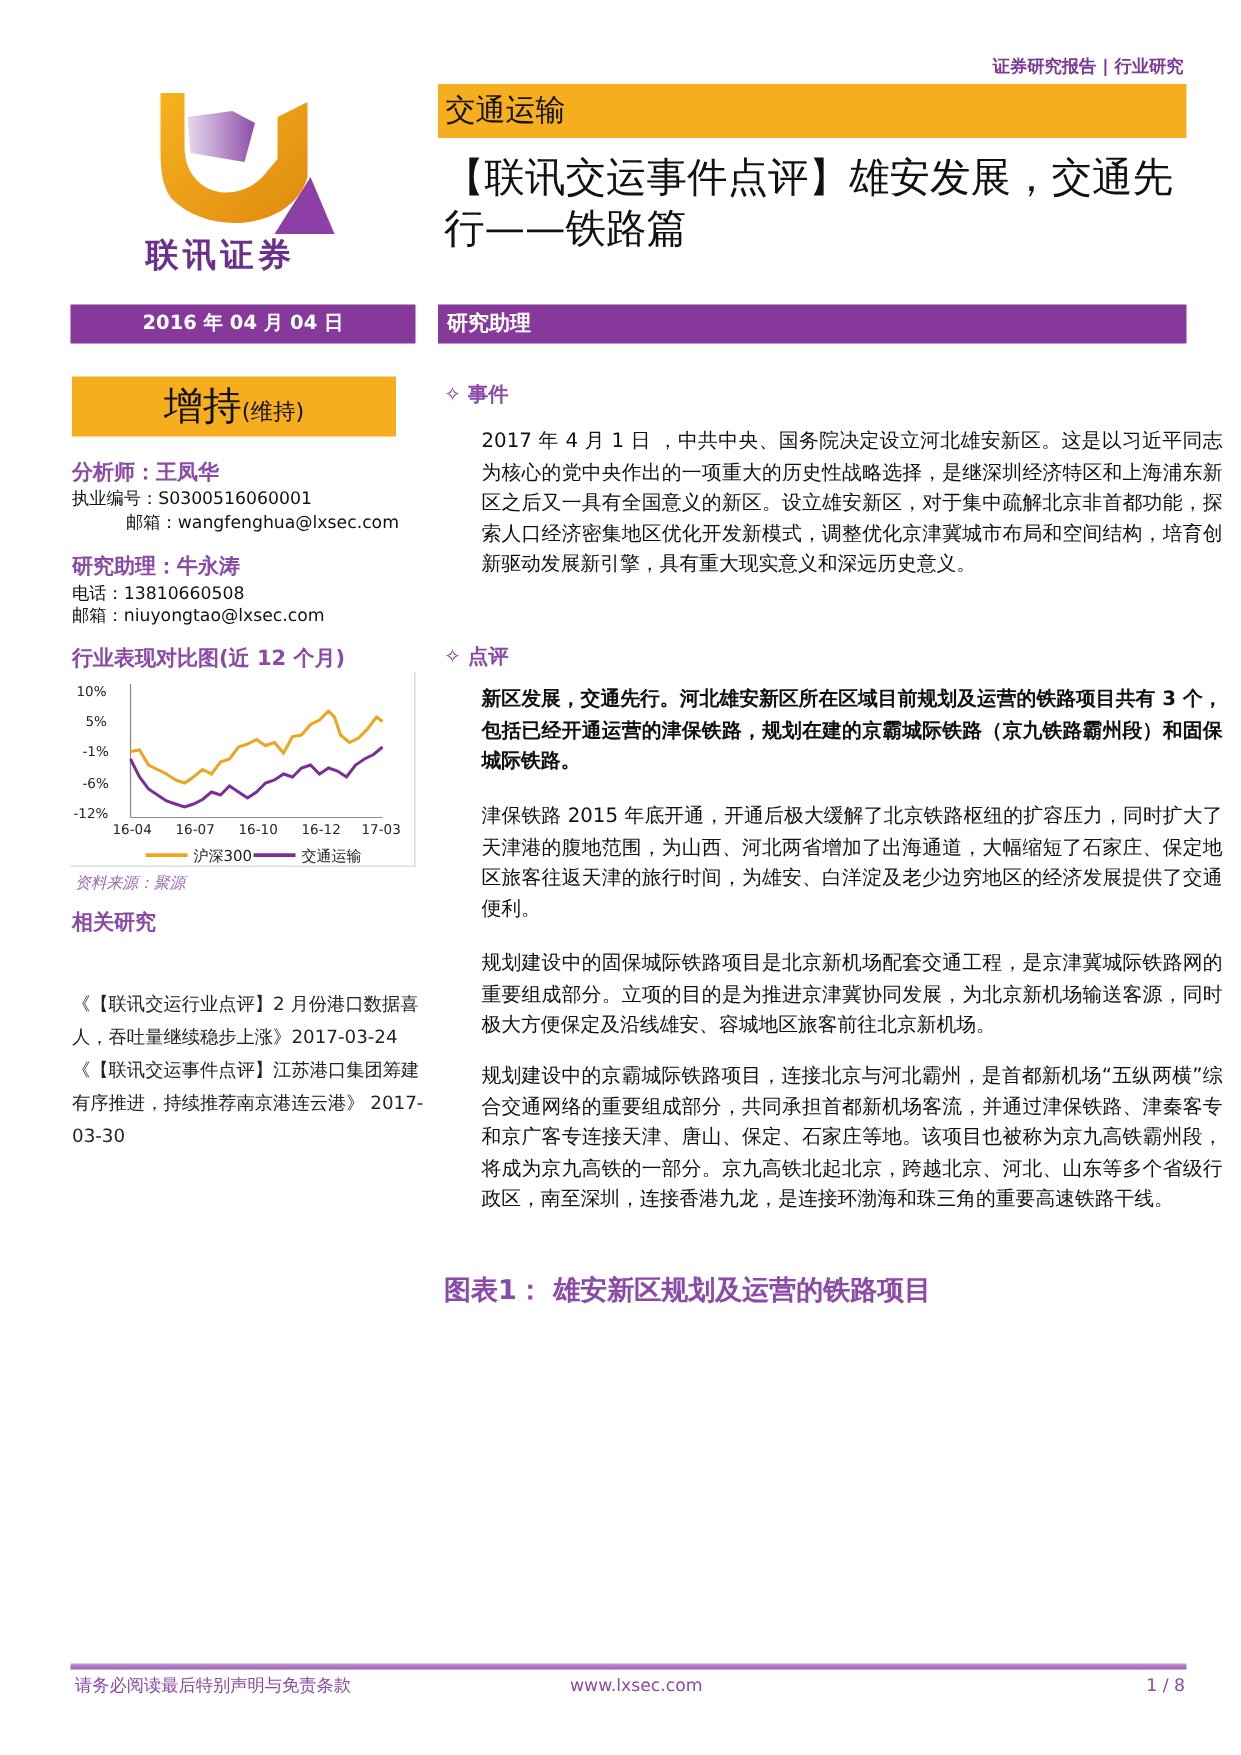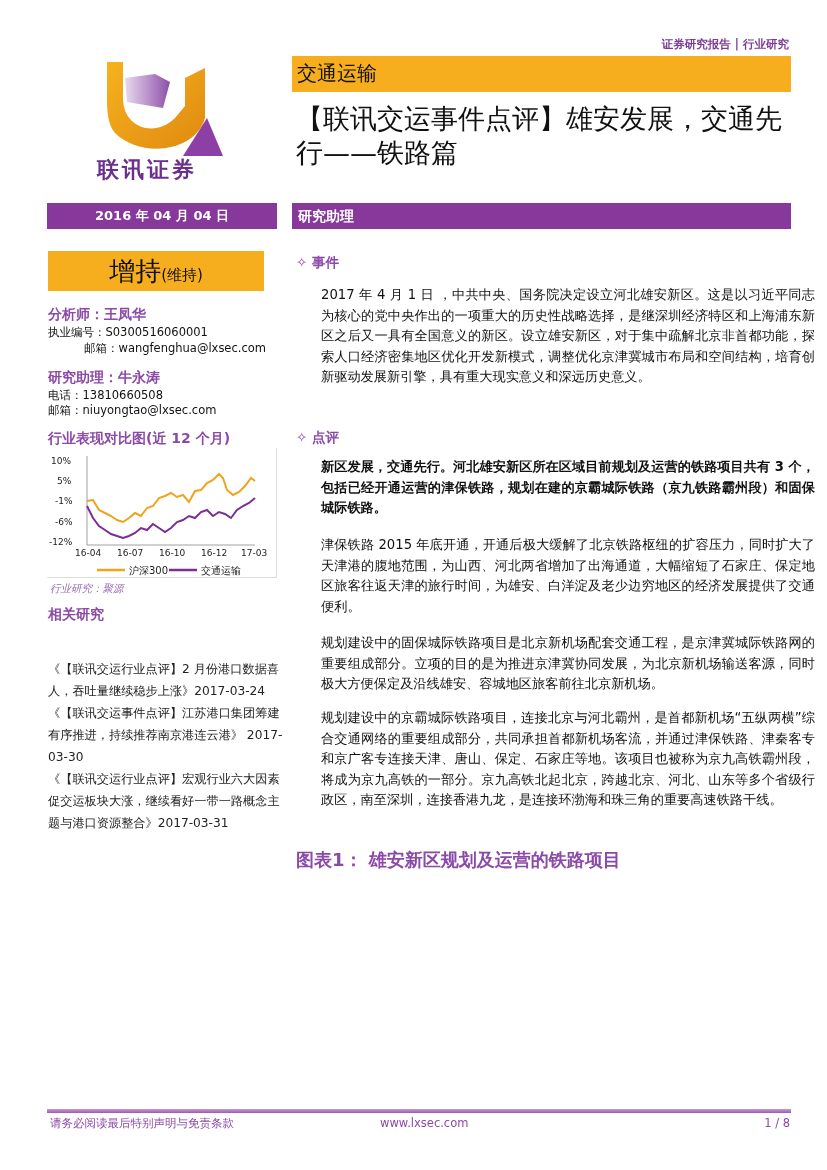--- a/index.html
+++ b/index.html
@@ -108,27 +108,26 @@
     <line x1="40" y1="8" x2="40" y2="97" stroke="#888" stroke-width="0.8"></line>
     <line x1="40" y1="97" x2="208" y2="97" stroke="#888" stroke-width="0.8"></line>
     <polyline fill="none" stroke="#f0a31c" stroke-width="2" points="40,53 46,52 52,62 58,65 64,68 70,72 76,74 82,70 88,65 94,68 100,60 106,58 112,50 118,48 124,45 130,49 136,47 142,54 148,43 154,42 160,35 166,32 172,26 176,30 180,42 186,47 192,44 198,38 204,30 208,33"></polyline>
     <polyline fill="none" stroke="#7b2f96" stroke-width="2" points="40,58 46,70 52,78 58,82 64,86 70,88 76,90 82,88 88,85 94,80 100,82 106,76 112,80 118,84 124,80 130,74 136,72 142,68 148,70 154,64 160,62 166,68 172,64 178,66 184,70 190,62 196,58 202,55 208,50"></polyline>
     <line x1="50" y1="122" x2="78" y2="122" stroke="#f0a31c" stroke-width="2.5"></line>
     <text x="82" y="126" font-size="10" fill="#222">沪深300</text>
     <line x1="122" y1="122" x2="150" y2="122" stroke="#7b2f96" stroke-width="2.5"></line>
     <text x="154" y="126" font-size="10" fill="#222">交通运输</text>
   </svg>
 </div>
-<div class="abs chart-src">行业研究：聚源</div>
+<div class="abs chart-src">资料来源：聚源</div>
 
 <div class="abs sec-head" style="left:48px;top:606px;">相关研究</div>
 <div class="abs related">
   <div>《【联讯交运行业点评】2 月份港口数据喜人，吞吐量继续稳步上涨》2017-03-24</div>
   <div>《【联讯交运事件点评】江苏港口集团筹建有序推进，持续推荐南京港连云港》 2017-03-30</div>
-  <div>《【联讯交运行业点评】宏观行业六大因素促交运板块大涨，继续看好一带一路概念主题与港口资源整合》2017-03-31</div>
 </div>
 
 <div class="abs section-h" style="left:296px;top:254px;">✧ 事件</div>
 <div class="abs para" style="top:285px;">2017 年 4 月 1 日 ，中共中央、国务院决定设立河北雄安新区。这是以习近平同志为核心的党中央作出的一项重大的历史性战略选择，是继深圳经济特区和上海浦东新区之后又一具有全国意义的新区。设立雄安新区，对于集中疏解北京非首都功能，探索人口经济密集地区优化开发新模式，调整优化京津冀城市布局和空间结构，培育创新驱动发展新引擎，具有重大现实意义和深远历史意义。</div>
 
 <div class="abs section-h" style="left:296px;top:429px;">✧ 点评</div>
 <div class="abs para bold" style="top:457px;">新区发展，交通先行。河北雄安新区所在区域目前规划及运营的铁路项目共有 3 个，包括已经开通运营的津保铁路，规划在建的京霸城际铁路（京九铁路霸州段）和固保城际铁路。</div>
 <div class="abs para" style="top:535px;">津保铁路 2015 年底开通，开通后极大缓解了北京铁路枢纽的扩容压力，同时扩大了天津港的腹地范围，为山西、河北两省增加了出海通道，大幅缩短了石家庄、保定地区旅客往返天津的旅行时间，为雄安、白洋淀及老少边穷地区的经济发展提供了交通便利。</div>
 <div class="abs para" style="top:633px;">规划建设中的固保城际铁路项目是北京新机场配套交通工程，是京津冀城际铁路网的重要组成部分。立项的目的是为推进京津冀协同发展，为北京新机场输送客源，同时极大方便保定及沿线雄安、容城地区旅客前往北京新机场。</div>
 <div class="abs para" style="top:708px;">规划建设中的京霸城际铁路项目，连接北京与河北霸州，是首都新机场“五纵两横”综合交通网络的重要组成部分，共同承担首都新机场客流，并通过津保铁路、津秦客专和京广客专连接天津、唐山、保定、石家庄等地。该项目也被称为京九高铁霸州段，将成为京九高铁的一部分。京九高铁北起北京，跨越北京、河北、山东等多个省级行政区，南至深圳，连接香港九龙，是连接环渤海和珠三角的重要高速铁路干线。</div>

